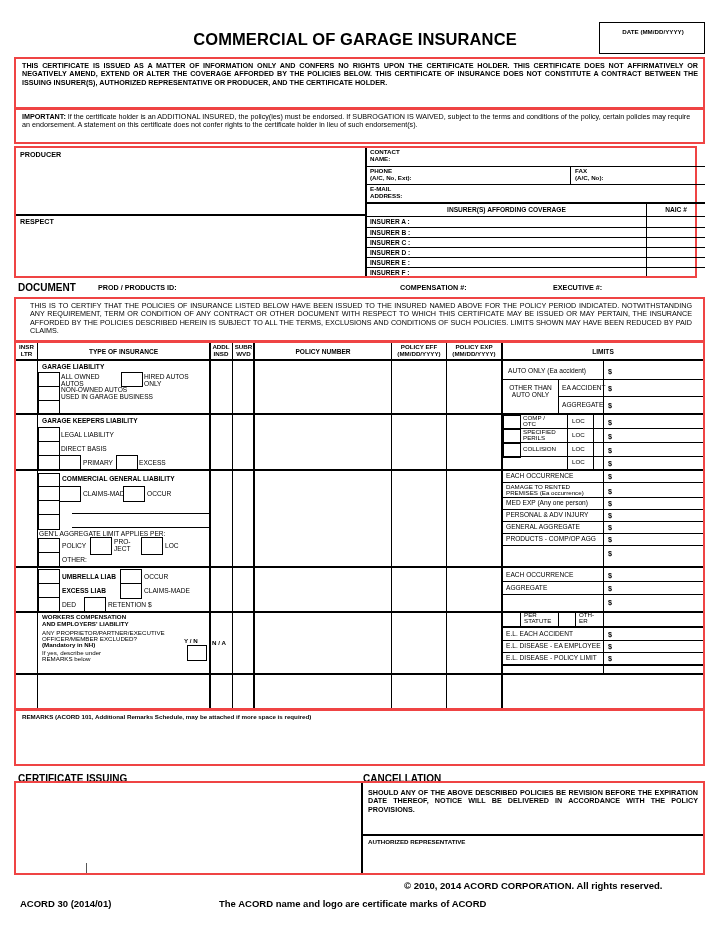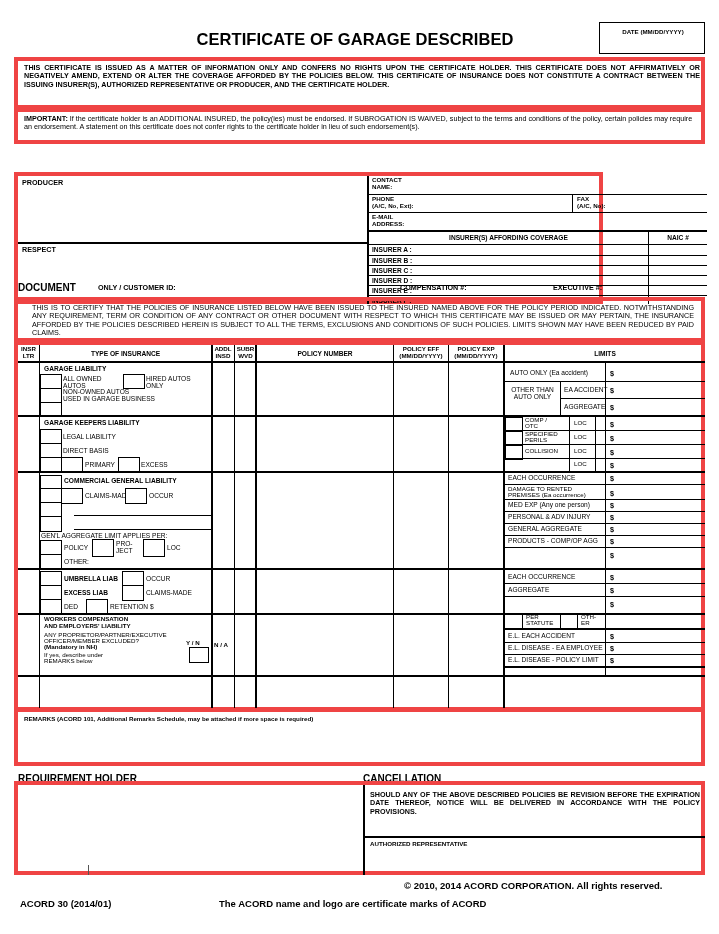--- a/index.html
+++ b/index.html
@@ -1,20 +1,20 @@
 <!DOCTYPE html>
 <html><head>
 <meta charset="utf-8">
 <style>
   html,body{margin:0;padding:0;background:#fff;}
   body{width:719px;height:934px;font-family:"Liberation Sans",sans-serif;color:#000;-webkit-font-smoothing:none;}
   #sheet{position:relative;width:719px;height:934px;}
   .abs{position:absolute;box-sizing:border-box;}
   .bx{border:1px solid #000;}
-  .b2{border:4px solid #ef4444;}
+  .b2{border:2px solid #ef4444;}
   .t{font-size:7.2px;line-height:1.18;}
   .t6{font-size:6.2px;line-height:1.12;}
   .t65{font-size:6.6px;line-height:1.12;}
   .t8{font-size:8px;line-height:1.2;}
   .b{font-weight:bold;}
   .ctr{text-align:center;}
   .jst{text-align:justify;text-align-last:left;}
   .vline{position:absolute;background:#000;}
   .hline{position:absolute;background:#000;}
   .cb{position:absolute;border:1px solid #000;background:#fff;}
@@ -25,35 +25,35 @@
   .logo .reg{position:absolute;left:103px;top:5px;font-size:7px;font-weight:bold;}
   .logo svg{position:absolute;left:0;top:0;}
   .dollar{font-size:7.2px;font-weight:bold;}
 </style>
 </head>
 <body>
 
 <div id="sheet">
 
 
-  <div class="abs title" style="left:140px;top:30px;width:430px;text-align:center;">CERTIFICATE OF GARAGE DESCRIBED</div>
+  <div class="abs title" style="left:140px;top:30px;width:430px;text-align:center;">COMMERCIAL OF GARAGE INSURANCE</div>
 
   <div class="abs bx" style="left:599px;top:22px;width:106px;height:32px;">
     <div class="abs t6 b ctr" style="left:0;top:6px;width:106px;">DATE (MM/DD/YYYY)</div>
   </div>
 
   <div class="abs b2" style="left:14px;top:57px;width:691px;height:52px;">
     <div class="abs t b jst" style="left:6px;top:3px;width:676px;">THIS CERTIFICATE IS ISSUED AS A MATTER OF INFORMATION ONLY AND CONFERS NO RIGHTS UPON THE CERTIFICATE HOLDER. THIS CERTIFICATE DOES NOT AFFIRMATIVELY OR NEGATIVELY AMEND, EXTEND OR ALTER THE COVERAGE AFFORDED BY THE POLICIES BELOW.  THIS CERTIFICATE OF INSURANCE DOES NOT CONSTITUTE A CONTRACT BETWEEN THE ISSUING INSURER(S), AUTHORIZED REPRESENTATIVE OR PRODUCER, AND THE CERTIFICATE HOLDER.</div>
   </div>
 
   <div class="abs b2" style="left:14px;top:108px;width:691px;height:36px;">
     <div class="abs t" style="left:6px;top:3px;width:678px;"><span class="b">IMPORTANT:</span><span>  If the certificate holder is an ADDITIONAL INSURED, the policy(ies) must be endorsed.  If SUBROGATION IS WAIVED, subject to the terms and conditions of the policy, certain policies may require an endorsement.  A statement on this certificate does not confer rights to the certificate holder in lieu of such endorsement(s).</span></div>
   </div>
 
-  <div class="abs b2" style="left:14px;top:146px;width:589px;height:132px;margin-top:26px;">
+  <div class="abs b2" style="left:14px;top:146px;width:683px;height:132px;">
 
     <div class="vline" style="left:349px;top:0;width:2px;height:128px;"></div>
 
     <div class="hline" style="left:0;top:66px;width:349px;height:2px;"></div>
 
     <div class="abs t b" style="left:4px;top:3px;">PRODUCER</div>
     <div class="abs" style="left:4px;top:70px;"></div>
     <div class="abs t b" style="left:4px;top:70px;">RESPECT</div>
 
     <div class="abs" style="left:351px;top:0;width:338px;height:18px;">
@@ -104,21 +104,21 @@
       <div class="abs t65 b" style="left:3px;top:1px;">INSURER E :</div>
     </div>
     <div class="hline" style="left:351px;top:119px;width:338px;height:1px;"></div>
     <div class="abs" style="left:351px;top:120px;width:279px;height:9px;">
       <div class="abs t65 b" style="left:3px;top:1px;">INSURER F :</div>
     </div>
   </div>
 
   <div class="abs" style="left:14px;top:282px;width:691px;height:14px;">
     <div class="abs t8 b" style="left:4px;top:0;font-size:10px;">DOCUMENT</div>
-    <div class="abs t b" style="left:84px;top:2px;">ONLY / CUSTOMER ID:</div>
+    <div class="abs t b" style="left:84px;top:2px;">PROD / PRODUCTS ID:</div>
     <div class="abs t b" style="left:386px;top:2px;">COMPENSATION #:</div>
     <div class="abs t b" style="left:539px;top:2px;">EXECUTIVE #:</div>
   </div>
 
   <div class="abs b2" style="left:14px;top:297px;width:691px;height:45px;">
     <div class="abs t jst" style="left:14px;top:3px;width:662px;">THIS IS TO CERTIFY THAT THE POLICIES OF INSURANCE LISTED BELOW HAVE BEEN ISSUED TO THE INSURED NAMED ABOVE FOR THE POLICY PERIOD INDICATED.  NOTWITHSTANDING ANY REQUIREMENT, TERM OR CONDITION OF ANY CONTRACT OR OTHER DOCUMENT WITH RESPECT TO WHICH THIS CERTIFICATE MAY BE ISSUED OR MAY PERTAIN, THE INSURANCE AFFORDED BY THE POLICIES DESCRIBED HEREIN IS SUBJECT TO ALL THE TERMS, EXCLUSIONS AND CONDITIONS OF SUCH POLICIES. LIMITS SHOWN MAY HAVE BEEN REDUCED BY PAID CLAIMS.</div>
   </div>
 
   <div class="abs b2" style="left:14px;top:341px;width:691px;height:370px;">
 
@@ -344,21 +344,21 @@
     <div class="hline" style="left:0;top:330px;width:687px;height:2px;"></div>
 
     <div class="abs" style="left:22px;top:332px;width:171px;height:34px;"></div>
   </div>
 
   <div class="abs b2" style="left:14px;top:708px;width:691px;height:58px;">
     <div class="abs t6 b" style="left:6px;top:4px;">REMARKS (ACORD 101, Additional Remarks Schedule, may be attached if more space is required)</div>
   </div>
 
   <div class="abs" style="left:18px;top:768px;">
-    <span class="b" style="font-size:10px;">REQUIREMENT HOLDER</span>
+    <span class="b" style="font-size:10px;">CERTIFICATE ISSUING</span>
   </div>
   <div class="abs" style="left:363px;top:768px;">
     <span class="b" style="font-size:10px;">CANCELLATION</span>
   </div>
 
   <div class="abs b2" style="left:14px;top:781px;width:691px;height:94px;">
     <div class="vline" style="left:345px;top:0;width:2px;height:90px;"></div>
     <div class="abs" style="left:0;top:0;width:345px;height:90px;"></div>
 
     <div class="vline" style="left:70px;top:80px;width:1px;height:10px;background:#555;"></div>

